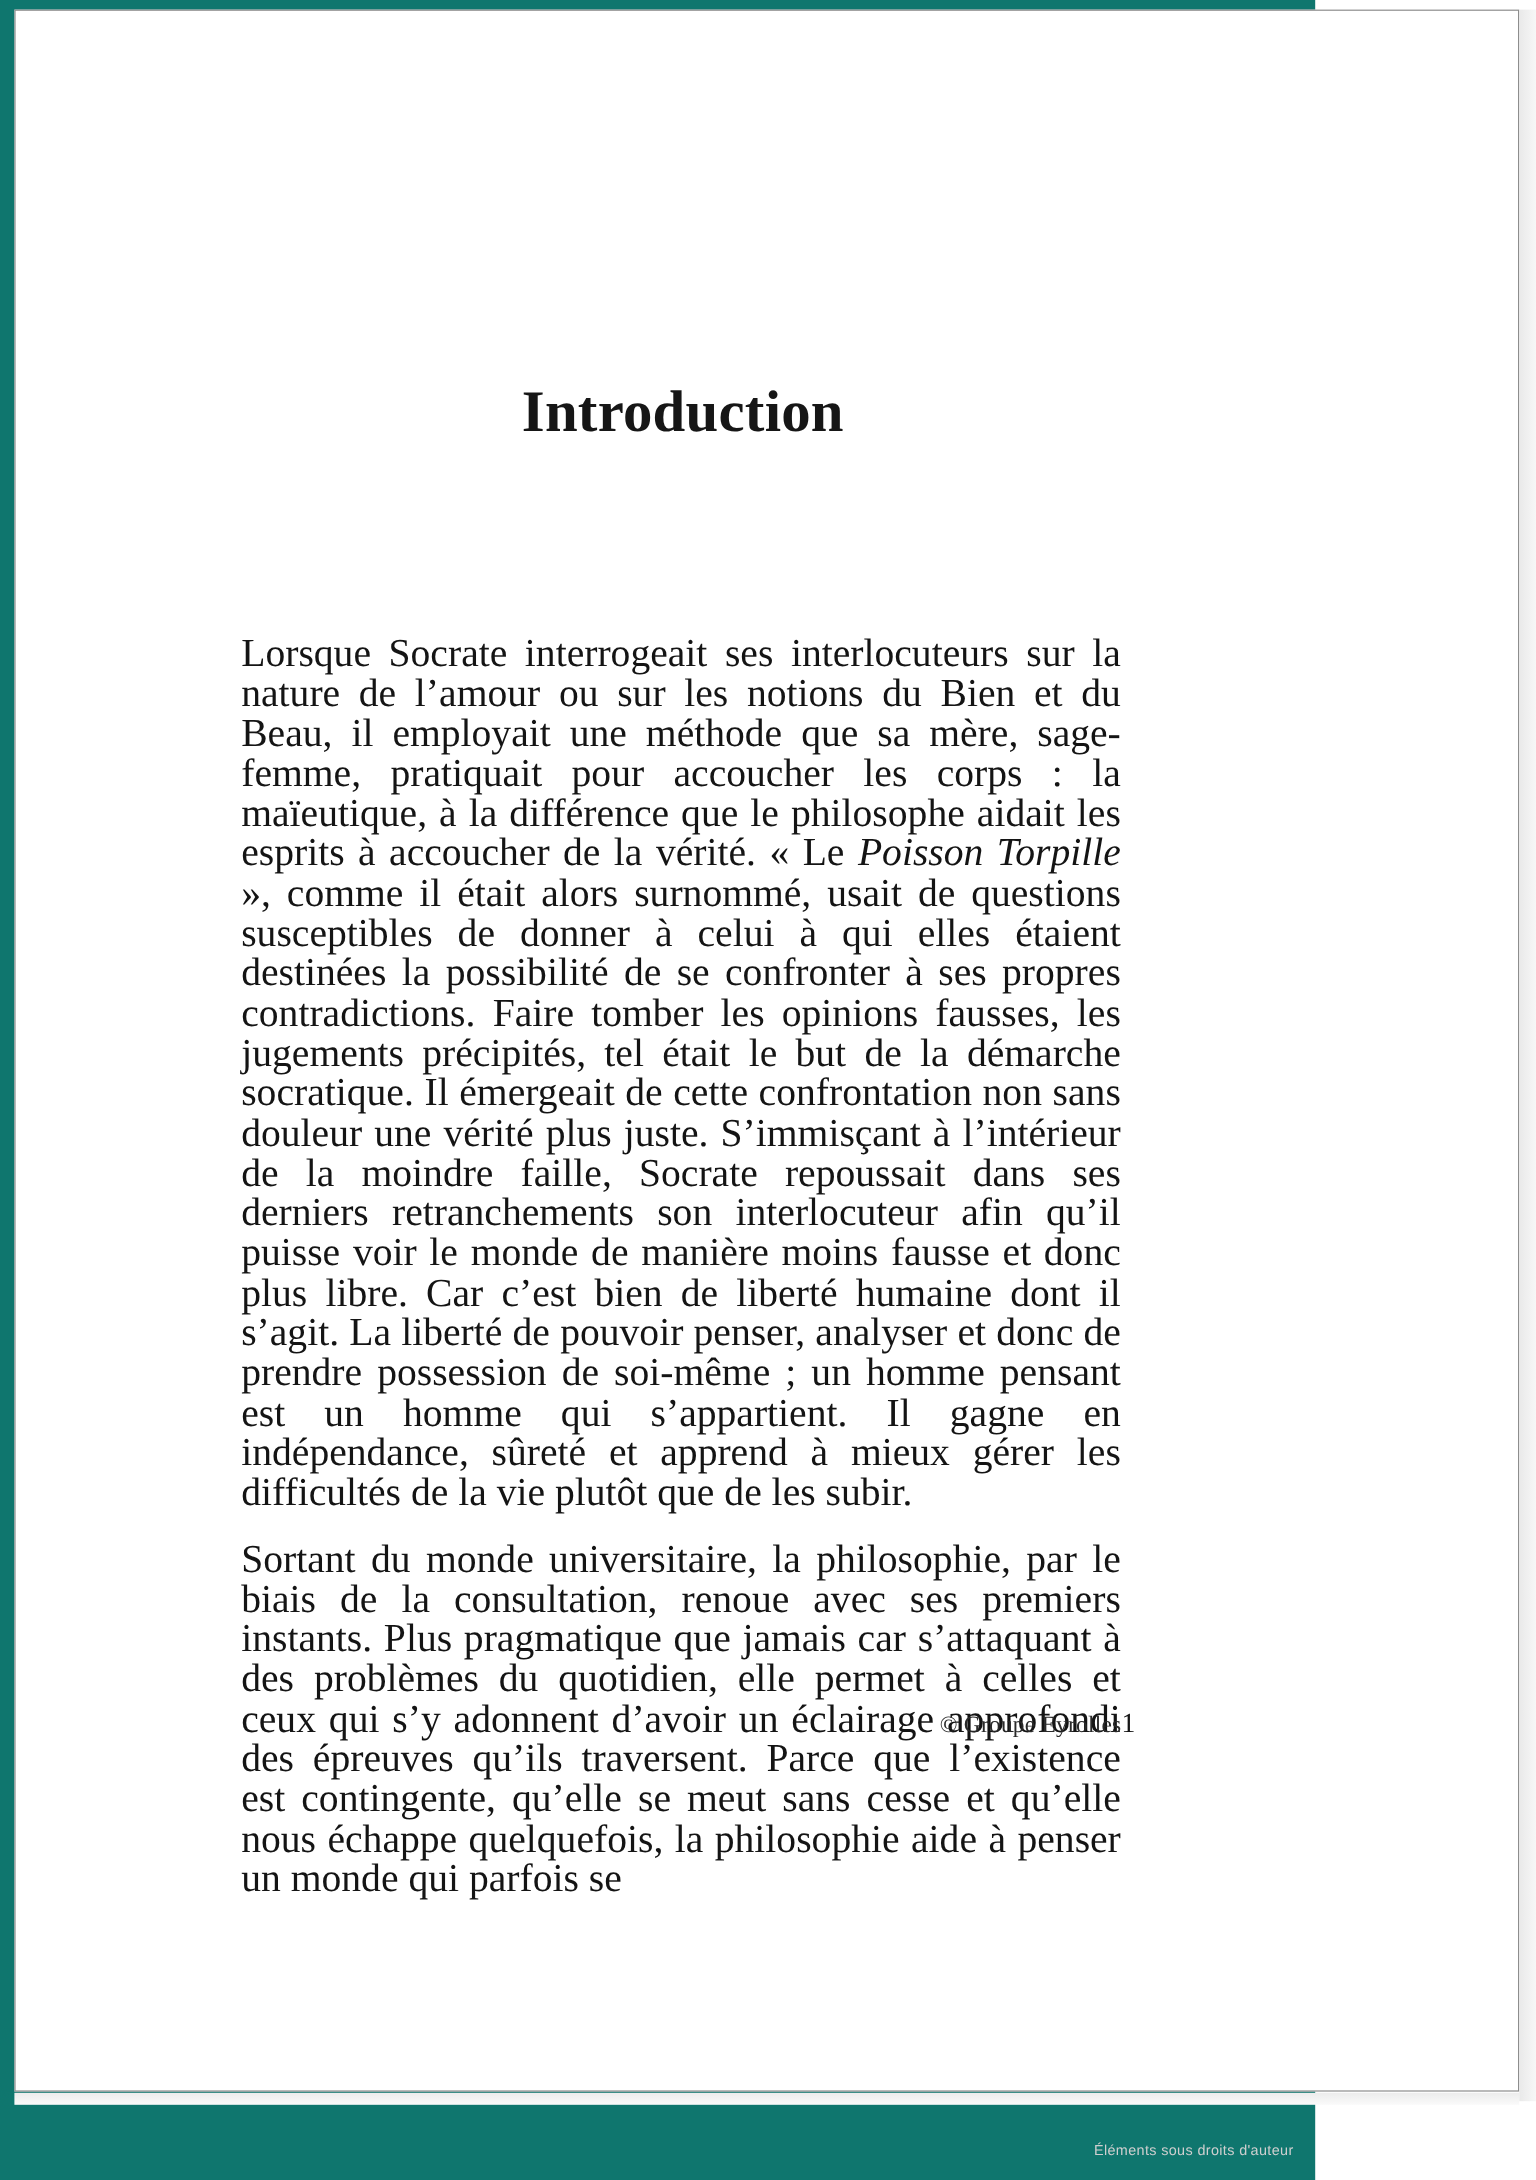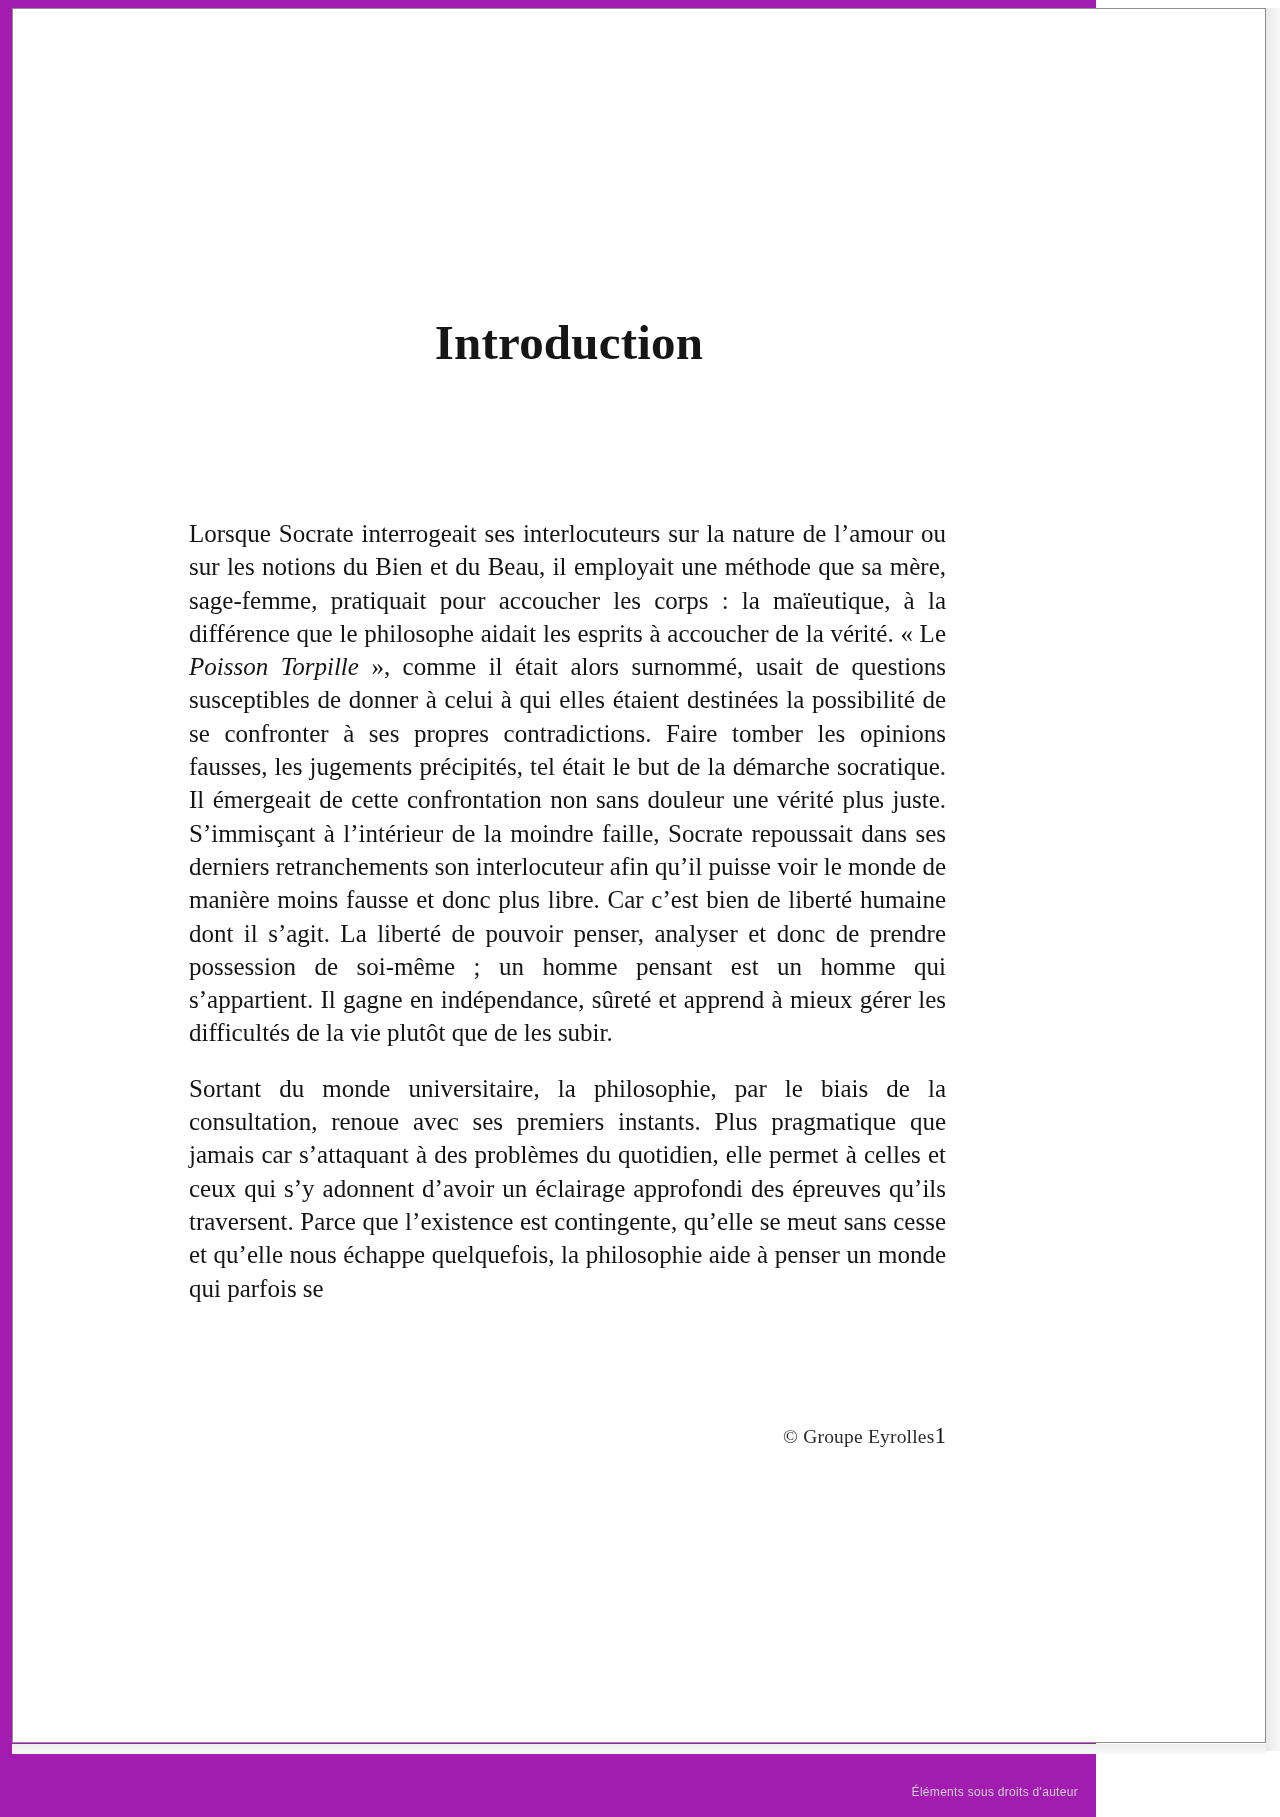--- a/index.html
+++ b/index.html
@@ -15,21 +15,21 @@
     overflow: hidden;
   }
 
   
   #scan-canvas {
     position: absolute;
     left: 0;
     top: 0;
     width: 1096px;
     height: 1817px;
-    background: #a21caf;
+    background: #0f766e;
   }
 
   
   #book-page {
     position: absolute;
     left: 12px;
     top: 8px;
     width: 1254px;
     height: 1735px;
     background: #ffffff;
@@ -72,25 +72,25 @@
   #body-copy {
     position: absolute;
     left: 176px;
     top: 508px;
     width: 757px;
     color: #141414;
   }
 
   .para {
     font-family: "Liberation Serif", serif;
-    font-size: 25px;
+    font-size: 33px;
     line-height: 33.3px;
     text-align: justify;
     text-justify: inter-word;
-    margin: 0;
+    margin: 12px;
     color: #141414;
     hyphens: manual;
   }
   .para + .para {
     margin-top: 22px;
   }
   .para i {
     font-style: italic;
   }
 

